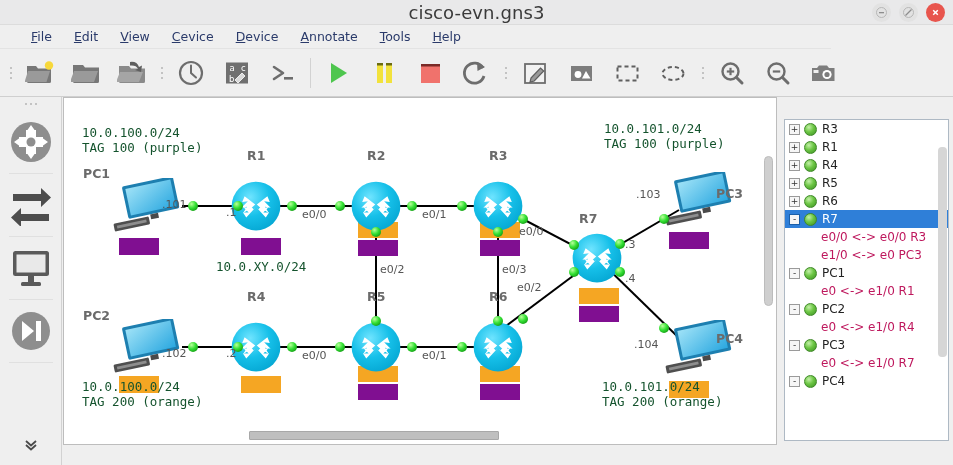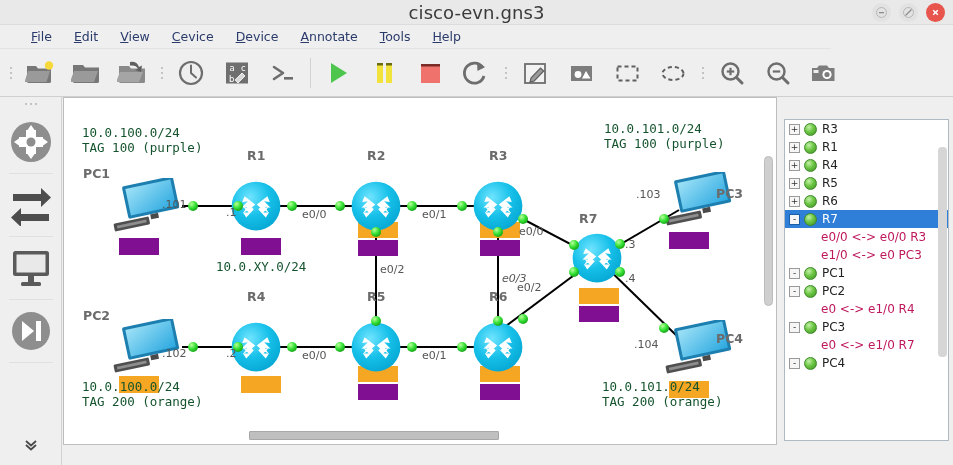--- a/index.html
+++ b/index.html
@@ -485,21 +485,21 @@
       <div class="iflbl" style="left:162px;top:249px;">.2</div>
       <div class="iflbl" style="left:572px;top:90px;">.103</div>
       <div class="iflbl" style="left:561px;top:140px;">.3</div>
       <div class="iflbl" style="left:561px;top:174px;">.4</div>
       <div class="iflbl" style="left:570px;top:240px;">.104</div>
 
       <div class="iflbl" style="left:238px;top:110px;">e0/0</div>
       <div class="iflbl" style="left:358px;top:110px;">e0/1</div>
       <div class="iflbl" style="left:455px;top:127px;">e0/0</div>
       <div class="iflbl" style="left:316px;top:165px;">e0/2</div>
-      <div class="iflbl" style="left:438px;top:174px;font-style:italic;">e0/3</div>
+      <div class="iflbl" style="left:438px;top:165px;">e0/3</div>
       <div class="iflbl" style="left:453px;top:183px;">e0/2</div>
       <div class="iflbl" style="left:238px;top:251px;">e0/0</div>
       <div class="iflbl" style="left:358px;top:251px;">e0/1</div>
     </div>
   </div>
 
   <div class="vscroll">
     <div class="thumb"></div>
   </div>
   <div class="hscroll">
@@ -550,20 +550,23 @@
       </div>
       <div class="row">
         <div class="clabel">e1/0 &lt;-&gt; e0 PC3</div>
       </div>
 
       <div class="row">
         <div class="exp">-</div>
         <div class="ledge"></div>
         <div class="rlabel">PC1</div>
       </div>
+      <div class="row">
+        <div class="clabel">e0 &lt;-&gt; e1/0 R1</div>
+      </div>
 
       <div class="row">
         <div class="exp">-</div>
         <div class="ledge"></div>
         <div class="rlabel">PC2</div>
       </div>
       <div class="row">
         <div class="clabel">e0 &lt;-&gt; e1/0 R4</div>
       </div>
 

